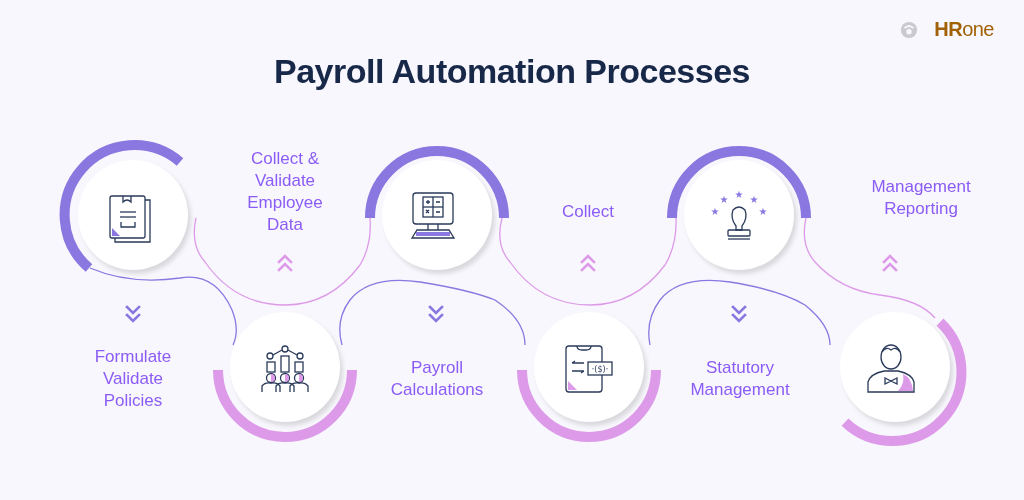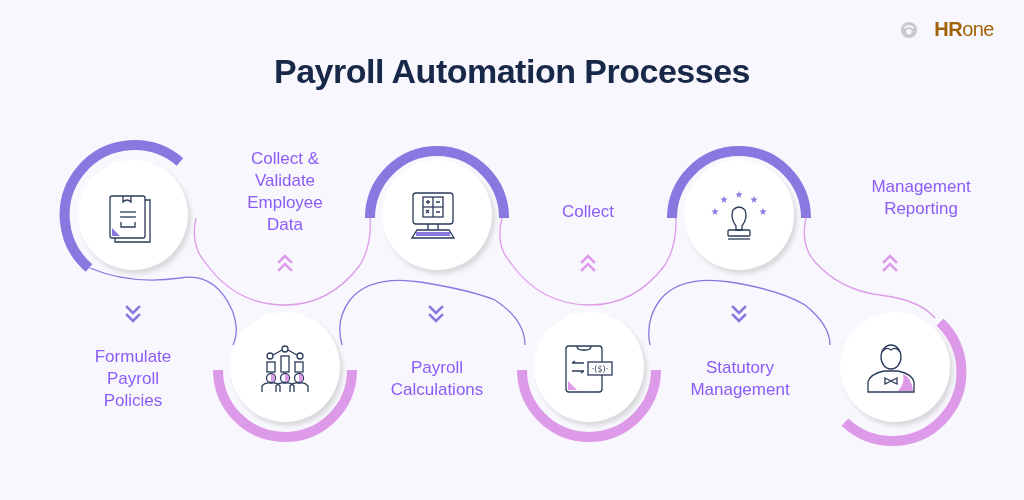--- a/index.html
+++ b/index.html
@@ -191,21 +191,21 @@
         <path d="M582 270 L588 264 L594 270"></path>
     </g>
     <g stroke="#dd9ae8">
       <path d="M884 262 L890 256 L896 262"></path>
         <path d="M884 270 L890 264 L896 270"></path>
     </g>
   </g>
 </svg>
 
 <div class="label" style="left:63px; top:346px; width:140px;">Formulate
-Payroll
+Validate
 Policies</div>
 <div class="label" style="left:215px; top:148px; width:140px;">Collect &amp;
 Validate
 Employee
 Data</div>
 <div class="label" style="left:362px; top:357px; width:150px;">Payroll
 Calculations</div>
 <div class="label" style="left:518px; top:201px; width:140px;">Collect</div>
 <div class="label" style="left:665px; top:357px; width:150px;">Statutory
 Management</div>

